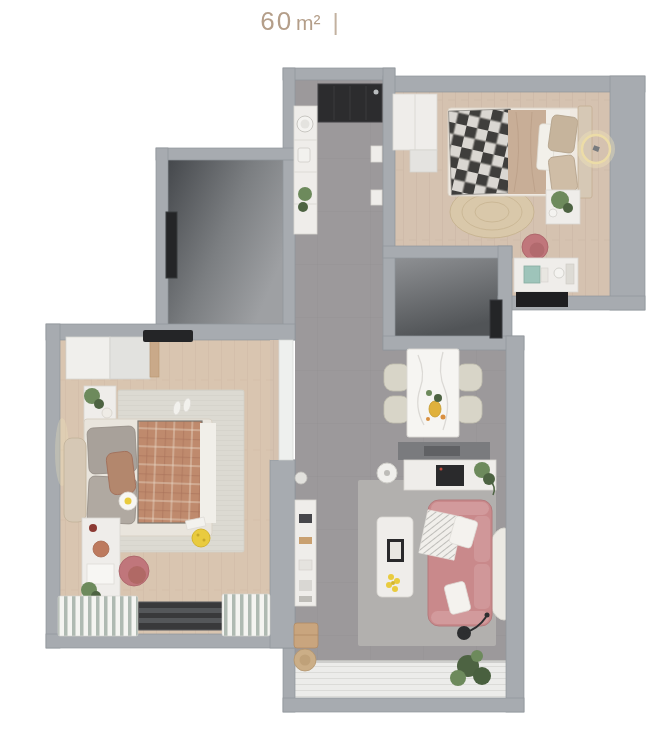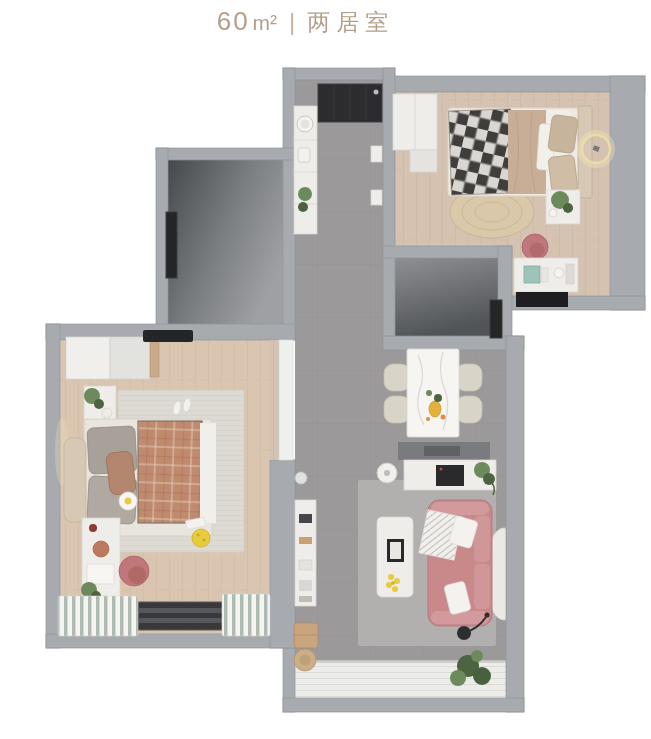--- a/index.html
+++ b/index.html
@@ -22,21 +22,20 @@
 </style>
 </head>
 <body>
 
 <div class="page">
 
   <div class="title">
     <span class="num">60</span>
     <span class="unit">m²</span>
     <span class="sep">|</span>
-    <span class="name">两居室</span>
   </div>
 
   <svg width="651" height="739" viewBox="0 0 651 739">
     <defs>
       <pattern id="tileP" width="53" height="53" patternUnits="userSpaceOnUse">
         <rect width="53" height="53" style="fill:var(--c-tile,#9c999b)"></rect>
         <path d="M53,0 V53 H0" fill="none" style="stroke:var(--c-tile-line,#8f8c8e)" stroke-width="1" opacity=".45"></path>
       </pattern>
       <pattern id="woodP" width="13" height="70" patternUnits="userSpaceOnUse">
         <rect width="13" height="70" style="fill:var(--c-wood,#d5c2b0)"></rect>

